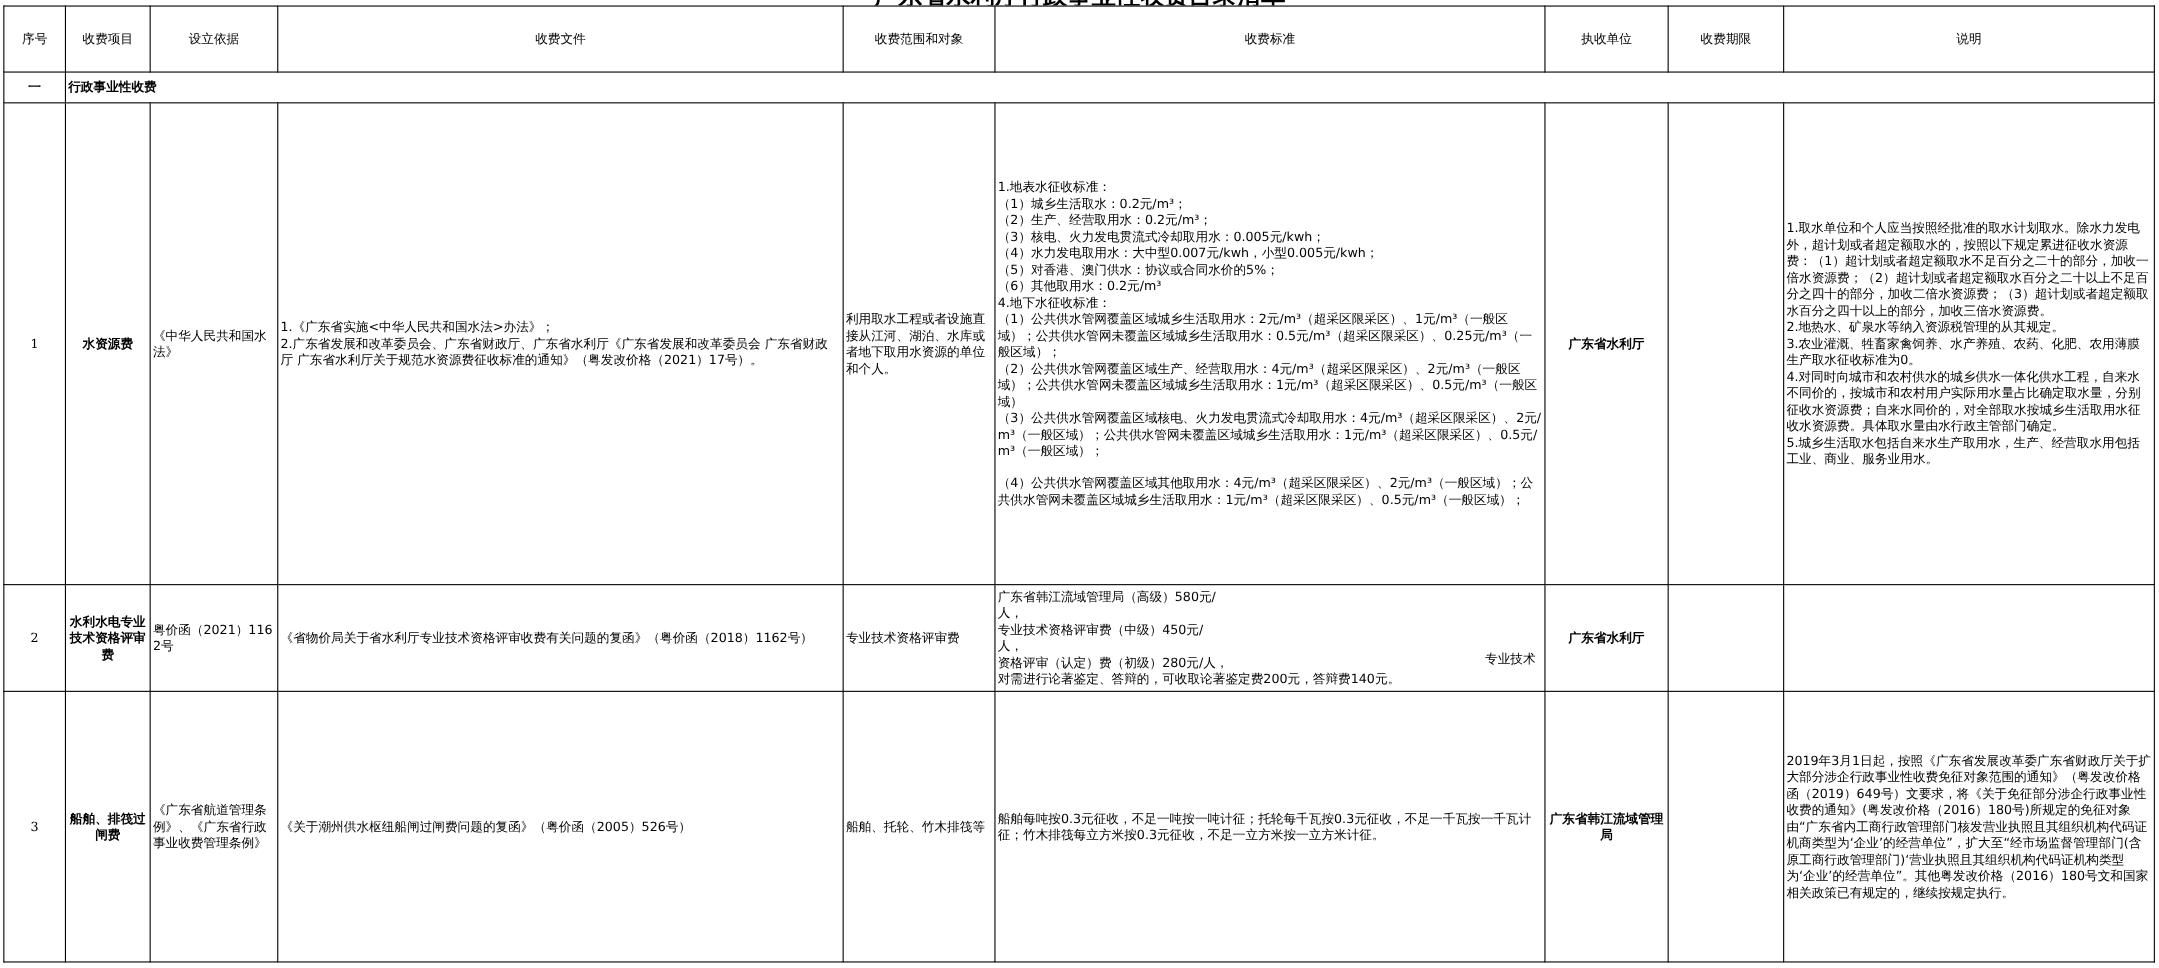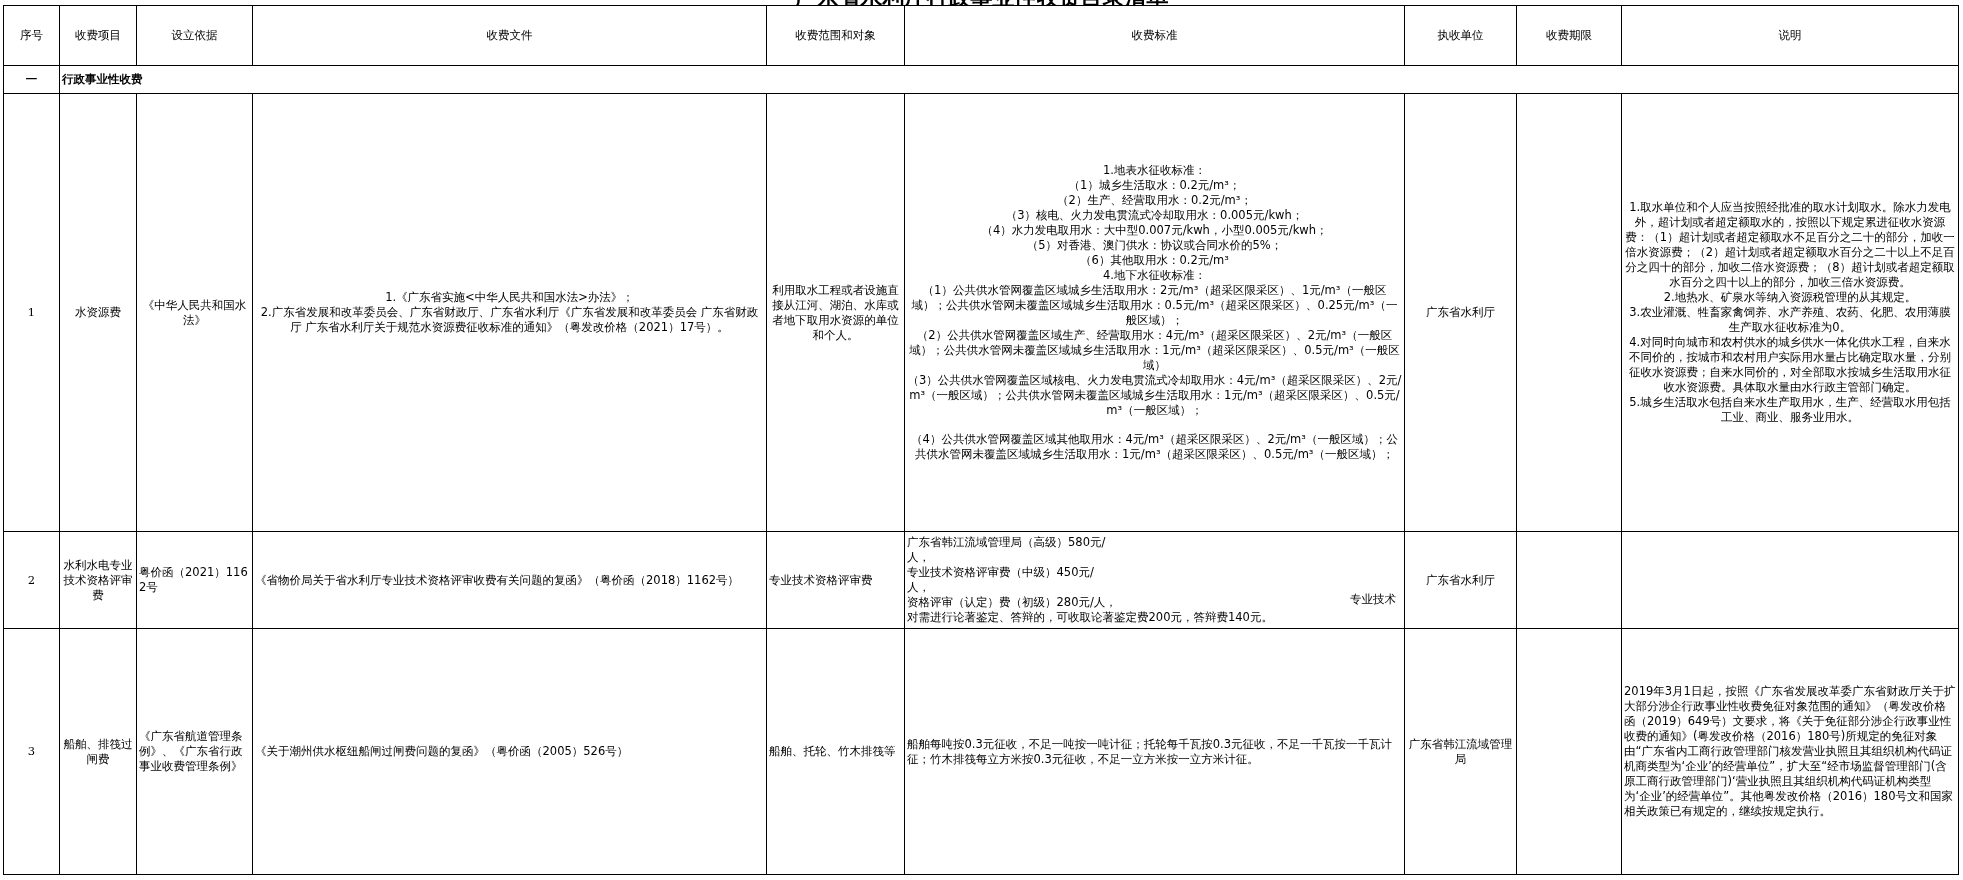--- a/index.html
+++ b/index.html
@@ -7,26 +7,26 @@
          font-family: "DejaVu Sans", "Liberation Sans", sans-serif; color: #000; }
   .title-strip { position: absolute; left: 0; top: -9px; width: 1963px; height: 14px; overflow: hidden;
                  text-align: center; font-size: 22px; font-weight: bold; line-height: 14px; color: #000; }
   table.fees { position: absolute; left: 3px; top: 5px; border-collapse: collapse; table-layout: fixed;
                width: 1955px; }
   table.fees td, table.fees th { border: 1.5px solid #000; padding: 0 2px; vertical-align: middle;
                font-size: 11.5px; line-height: 15px; word-break: break-all; }
   th { font-weight: normal; font-size: 14px; text-align: center; height: 59px; }
   th.big { font-size: 15px; }
   .section td { height: 27px; font-weight: bold; font-size: 12.5px; }
-  .center { text-align: center; }
+  .center { text-align: center; font-weight: bold; }
   .left { text-align: left; }
   .num { text-align: center; font-family: "DejaVu Serif", "Liberation Serif", serif; font-size: 12px; }
   .line { display: block; }
   .gap { display: block; height: 14px; }
-  .r1 td { height: 437px; text-align: center; }
+  .r1 td { height: 437px; }
   .r2 td { height: 96px; }
   .r3 td { height: 245px; }
   .std { font-size: 11.3px; }
 </style>
 </head>
 <body>
 
 <div class="title-strip">广东省水利厅行政事业性收费目录清单</div>
 
 <table class="fees">
@@ -80,21 +80,21 @@
         <span class="line">4.地下水征收标准：</span>
         <span class="line">（1）公共供水管网覆盖区域城乡生活取用水：2元/m³（超采区限采区）、1元/m³（一般区域）；公共供水管网未覆盖区域城乡生活取用水：0.5元/m³（超采区限采区）、0.25元/m³（一般区域）；</span>
         <span class="line">（2）公共供水管网覆盖区域生产、经营取用水：4元/m³（超采区限采区）、2元/m³（一般区域）；公共供水管网未覆盖区域城乡生活取用水：1元/m³（超采区限采区）、0.5元/m³（一般区域）</span>
         <span class="line">（3）公共供水管网覆盖区域核电、火力发电贯流式冷却取用水：4元/m³（超采区限采区）、2元/m³（一般区域）；公共供水管网未覆盖区域城乡生活取用水：1元/m³（超采区限采区）、0.5元/m³（一般区域）；</span>
         <span class="gap"></span>
         <span class="line">（4）公共供水管网覆盖区域其他取用水：4元/m³（超采区限采区）、2元/m³（一般区域）；公共供水管网未覆盖区域城乡生活取用水：1元/m³（超采区限采区）、0.5元/m³（一般区域）；</span>
       </td>
       <td class="center">广东省水利厅</td>
       <td class="center"></td>
       <td class="left">
-        <span class="line">1.取水单位和个人应当按照经批准的取水计划取水。除水力发电外，超计划或者超定额取水的，按照以下规定累进征收水资源费：（1）超计划或者超定额取水不足百分之二十的部分，加收一倍水资源费；（2）超计划或者超定额取水百分之二十以上不足百分之四十的部分，加收二倍水资源费；（8）超计划或者超定额取水百分之四十以上的部分，加收三倍水资源费。</span>
+        <span class="line">1.取水单位和个人应当按照经批准的取水计划取水。除水力发电外，超计划或者超定额取水的，按照以下规定累进征收水资源费：（1）超计划或者超定额取水不足百分之二十的部分，加收一倍水资源费；（2）超计划或者超定额取水百分之二十以上不足百分之四十的部分，加收二倍水资源费；（3）超计划或者超定额取水百分之四十以上的部分，加收三倍水资源费。</span>
         <span class="line">2.地热水、矿泉水等纳入资源税管理的从其规定。</span>
         <span class="line">3.农业灌溉、牲畜家禽饲养、水产养殖、农药、化肥、农用薄膜生产取水征收标准为0。</span>
         <span class="line">4.对同时向城市和农村供水的城乡供水一体化供水工程，自来水不同价的，按城市和农村用户实际用水量占比确定取水量，分别征收水资源费；自来水同价的，对全部取水按城乡生活取用水征收水资源费。具体取水量由水行政主管部门确定。</span>
         <span class="line">5.城乡生活取水包括自来水生产取用水，生产、经营取水用包括工业、商业、服务业用水。</span>
       </td>
     </tr>
 
     <tr class="r2">
       <td class="num">2</td>
       <td class="center">水利水电专业技术资格评审费</td>

